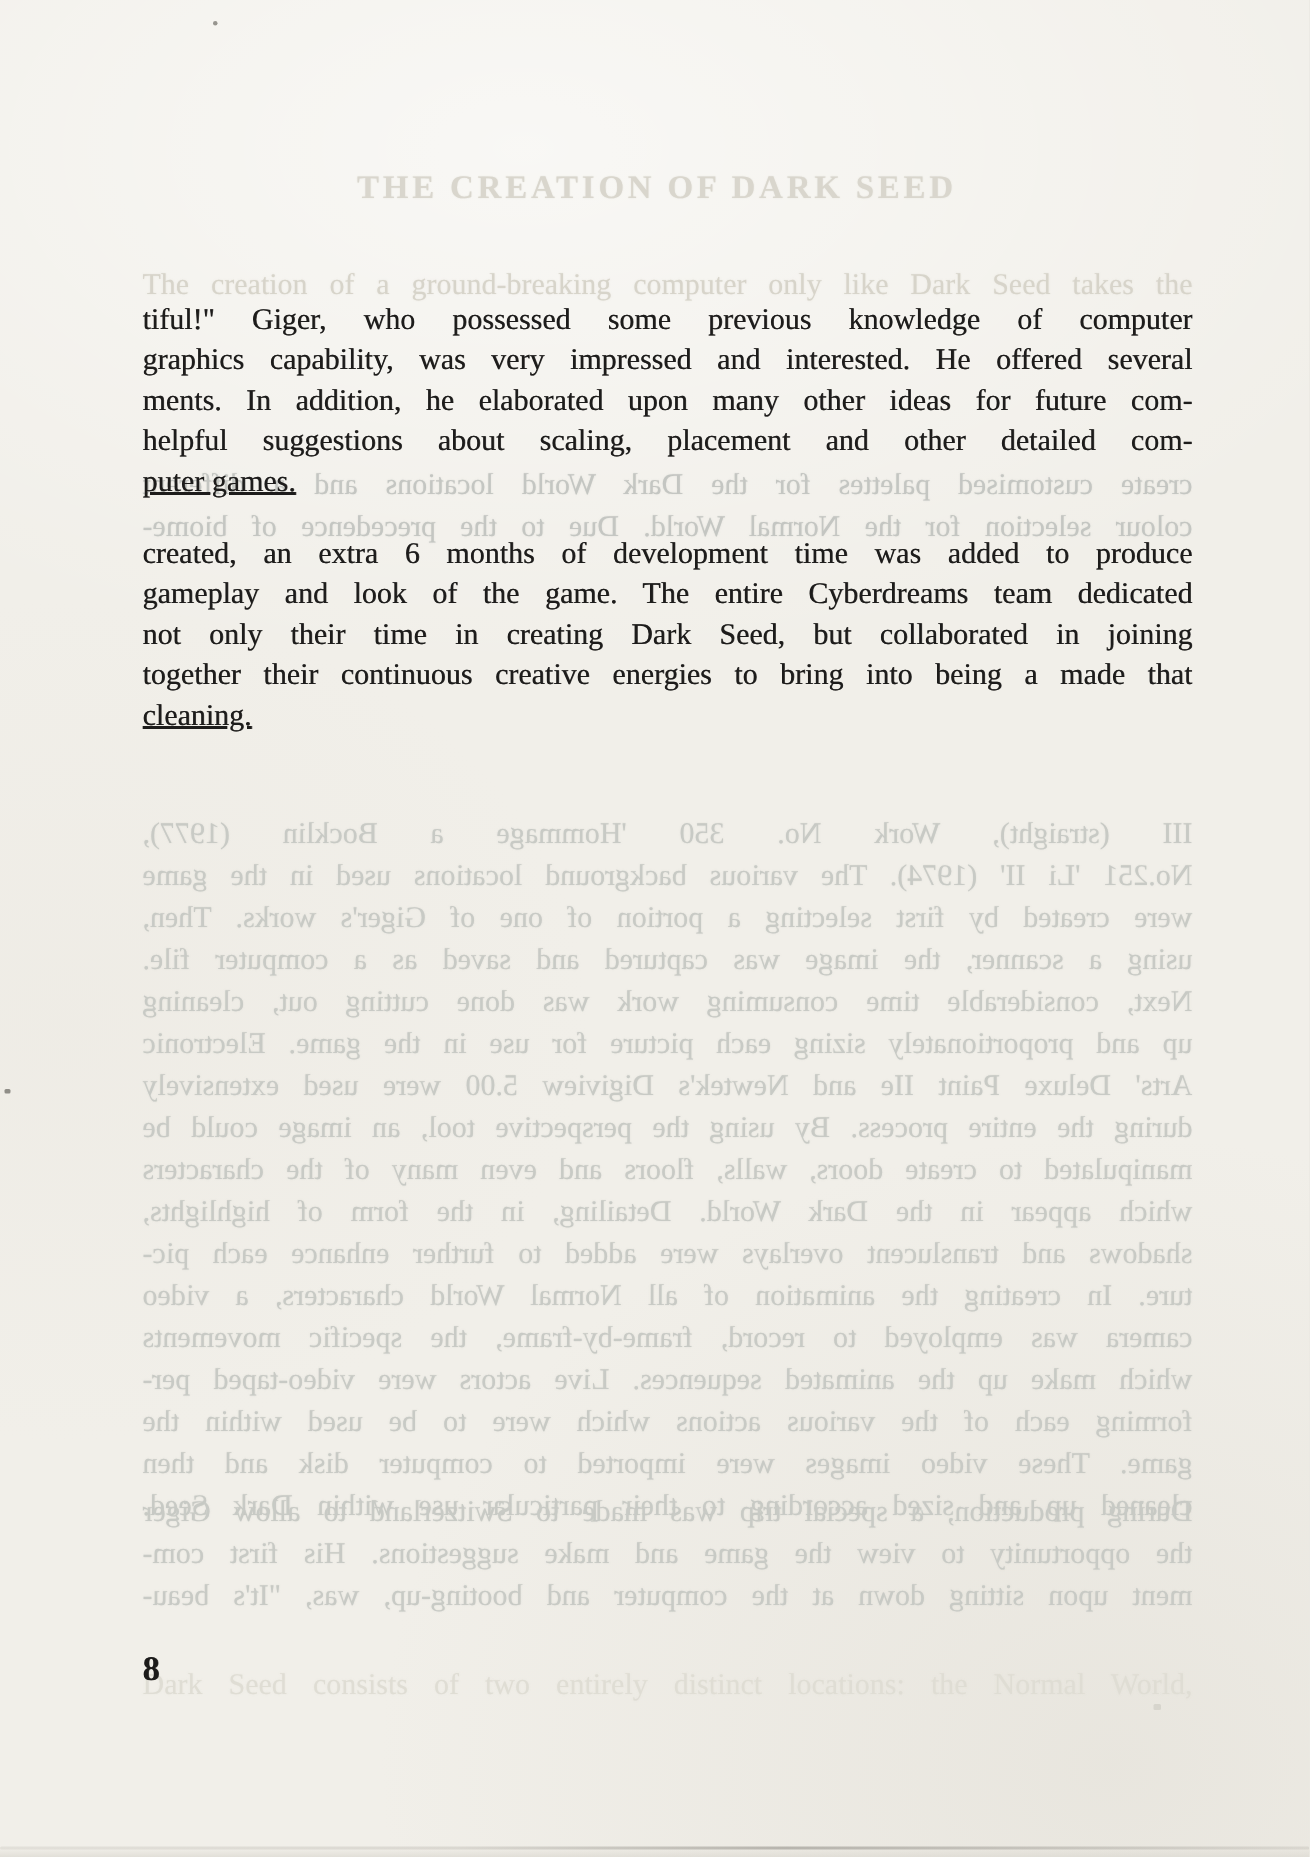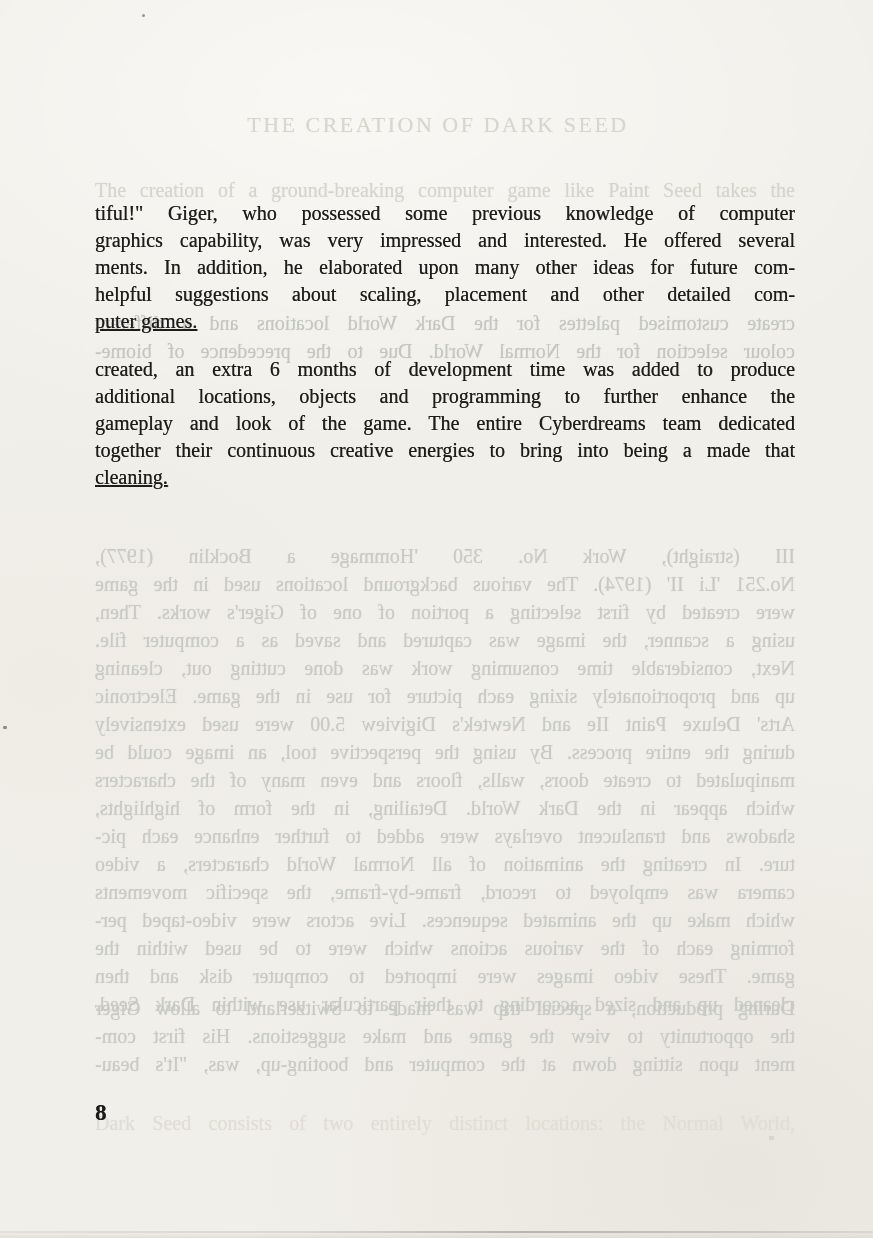--- a/index.html
+++ b/index.html
@@ -44,21 +44,21 @@
   .speck-c { left: 769px; top: 1136px; width: 5px; height: 4px; background: #d7d5cd; border-radius: 1px; }
 
   .col { position: absolute; left: 95px; width: 700px; }
 
   
   .ghost-heading {
     left: 88px;
     top: 112px;
     text-align: center;
     font-size: 22px;
-    font-weight: normal;
+    font-weight: bold;
     letter-spacing: 2.5px;
     color: #d9d6cd;
     text-shadow: 0 0 1px rgba(217,214,205,0.6);
   }
   .ghost-intro {
     top: 179px;
     font-size: 20px;
     color: #d7d4ca;
     text-align: justify;
     text-align-last: justify;
@@ -116,39 +116,39 @@
     text-shadow: 0.3px 0 0 rgba(28,27,26,0.7);
   }
 </style>
 </head>
 <body>
 
 <div class="page">
 
   <div class="col ghost-heading">THE CREATION OF DARK SEED</div>
 
-  <div class="col ghost-intro">The creation of a ground-breaking computer game like Paint Seed takes the</div>
+  <div class="col ghost-intro">The creation of a ground-breaking computer only like Dark Seed takes the</div>
 
   <div class="col mirrored ghost-gap">
       <div class="tline">create customised palettes for the Dark World locations and a different</div>
       <div class="tline">colour selection for the Normal World. Due to the precedence of biome-</div>
     </div>
 
   <div class="col body-para para1">
       <div class="tline">tiful!" Giger, who possessed some previous knowledge of computer</div>
       <div class="tline">graphics capability, was very impressed and interested. He offered several</div>
       <div class="tline">ments. In addition, he elaborated upon many other ideas for future com-</div>
       <div class="tline">helpful suggestions about scaling, placement and other detailed com-</div>
       <div class="tline short-last">puter games.</div>
     </div>
 
   <div class="col body-para para2">
       <div class="tline">created, an extra 6 months of development time was added to produce</div>
-      <div class="tline">additional locations, objects and programming to further enhance the</div>
       <div class="tline">gameplay and look of the game. The entire Cyberdreams team dedicated</div>
+      <div class="tline">not only their time in creating Dark Seed, but collaborated in joining</div>
       <div class="tline">together their continuous creative energies to bring into being a made that</div>
       <div class="tline short-last">cleaning.</div>
     </div>
 
   <div class="col mirrored ghost-block">
       <div class="tline">III (straight), Work No. 350 'Hommage a Bocklin (1977),</div>
       <div class="tline">No.251 'Li II' (1974). The various background locations used in the game</div>
       <div class="tline">were created by first selecting a portion of one of Giger's works. Then,</div>
       <div class="tline">using a scanner, the image was captured and saved as a computer file.</div>
       <div class="tline">Next, considerable time consuming work was done cutting out, cleaning</div>

